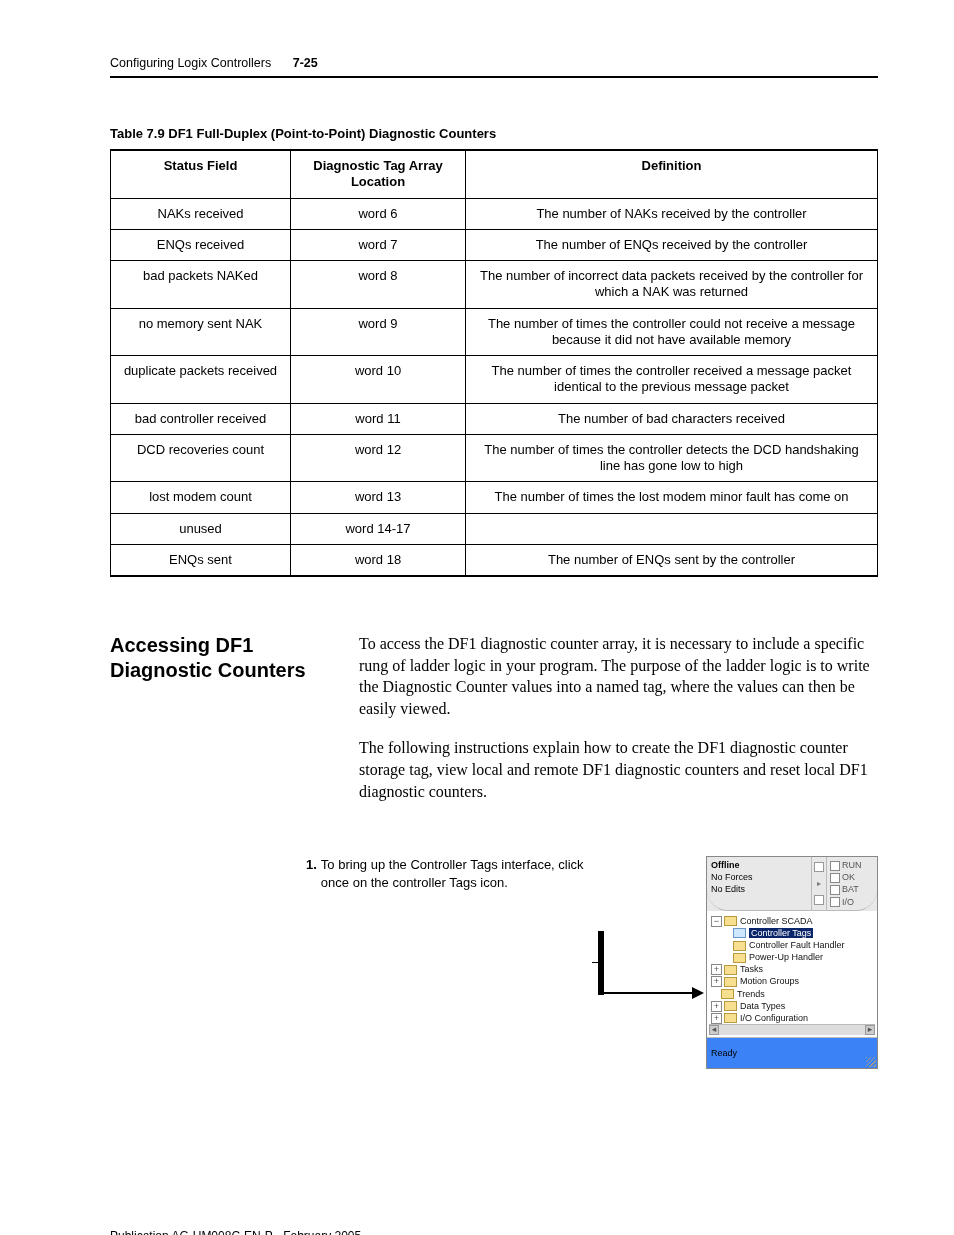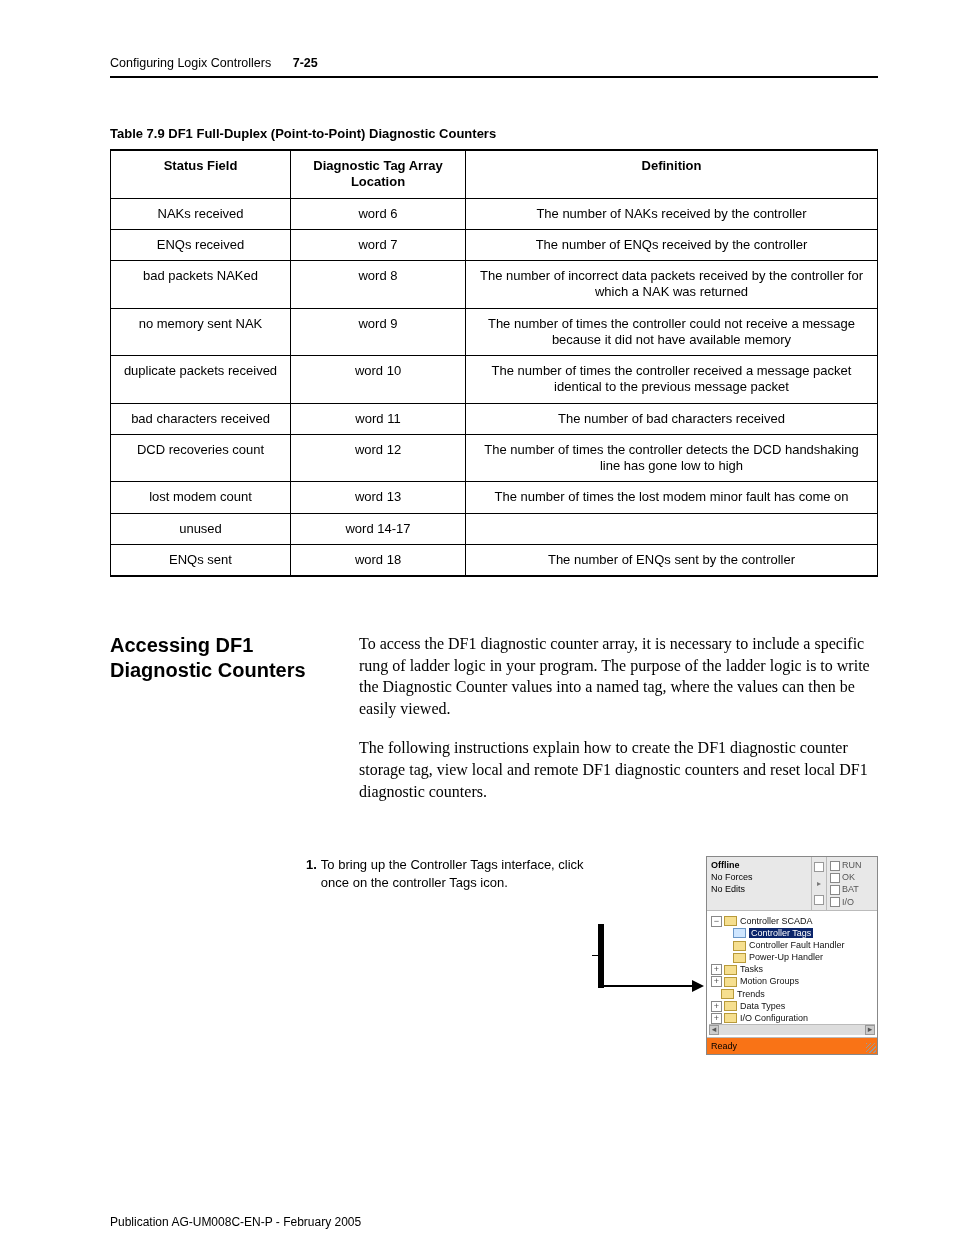--- a/index.html
+++ b/index.html
@@ -127,20 +127,21 @@
     border: 1px solid #888;
     font-family: Tahoma, Arial, sans-serif;
     font-size: 9px;
     background: #e8e8e8;
     margin-left: 4px;
   }
   .app-top {
     display: flex;
     background: #e8e8e8;
     border-bottom: 1px solid #bbb;
+    border-radius: 21px;
   }
   .app-top .lcol {
     flex: 1;
     padding: 2px 4px;
     line-height: 1.35;
   }
   .app-top .lcol .bold { font-weight: bold; }
   .app-top .mcol {
     width: 14px;
     border-left: 1px solid #bbb;
@@ -170,21 +171,21 @@
     min-height: 92px;
     position: relative;
   }
   .tree .row { white-space: nowrap; padding-left: 2px; }
   .pm { display:inline-block; width:9px; height:9px; border:1px solid #888; text-align:center; line-height:8px; font-size:9px; color:#555; margin-right:2px; background:#fff;}
   .fold { display:inline-block; width:11px; height:8px; background:#f6df8f; border:1px solid #b89a3a; margin-right:3px; vertical-align:middle;}
   .fold.blue{background:#cfe6ff;border-color:#6b97c7;}
   .hl { background:#0a246a; color:#fff; padding:0 2px;}
   .sb-h{height:10px;background:#ddd;border-top:1px solid #bbb;display:flex;justify-content:space-between;}
   .sb-h .btn{width:10px;height:10px;background:#ccc;border:1px solid #999;box-sizing:border-box;text-align:center;line-height:7px;color:#555;}
-  .status{background:#f97316;border-top:1px solid #bbb;padding:3px 4px;position:relative;}
+  .status{background:#3b82f6;border-top:1px solid #bbb;padding:10px 4px;position:relative;}
   .grip{position:absolute;right:1px;bottom:1px;width:10px;height:10px;background:repeating-linear-gradient(135deg,#999 0 1px,transparent 1px 3px);}
 
   .footer {
     margin-top: 160px;
     text-align: left;
     font-family: Arial, Helvetica, sans-serif;
     font-size: 12px;
   }
 </style>
 </head>
@@ -232,21 +233,21 @@
           <td>no memory sent NAK</td>
           <td>word 9</td>
           <td>The number of times the controller could not receive a message because it did not have available memory</td>
         </tr>
       <tr>
           <td>duplicate packets received</td>
           <td>word 10</td>
           <td>The number of times the controller received a message packet identical to the previous message packet</td>
         </tr>
       <tr>
-          <td>bad characters received</td>
+          <td>bad controller received</td>
           <td>word 11</td>
           <td>The number of bad characters received</td>
         </tr>
       <tr>
           <td>DCD recoveries count</td>
           <td>word 12</td>
           <td>The number of times the controller detects the DCD handshaking line has gone low to high</td>
         </tr>
       <tr>
           <td>lost modem count</td>

